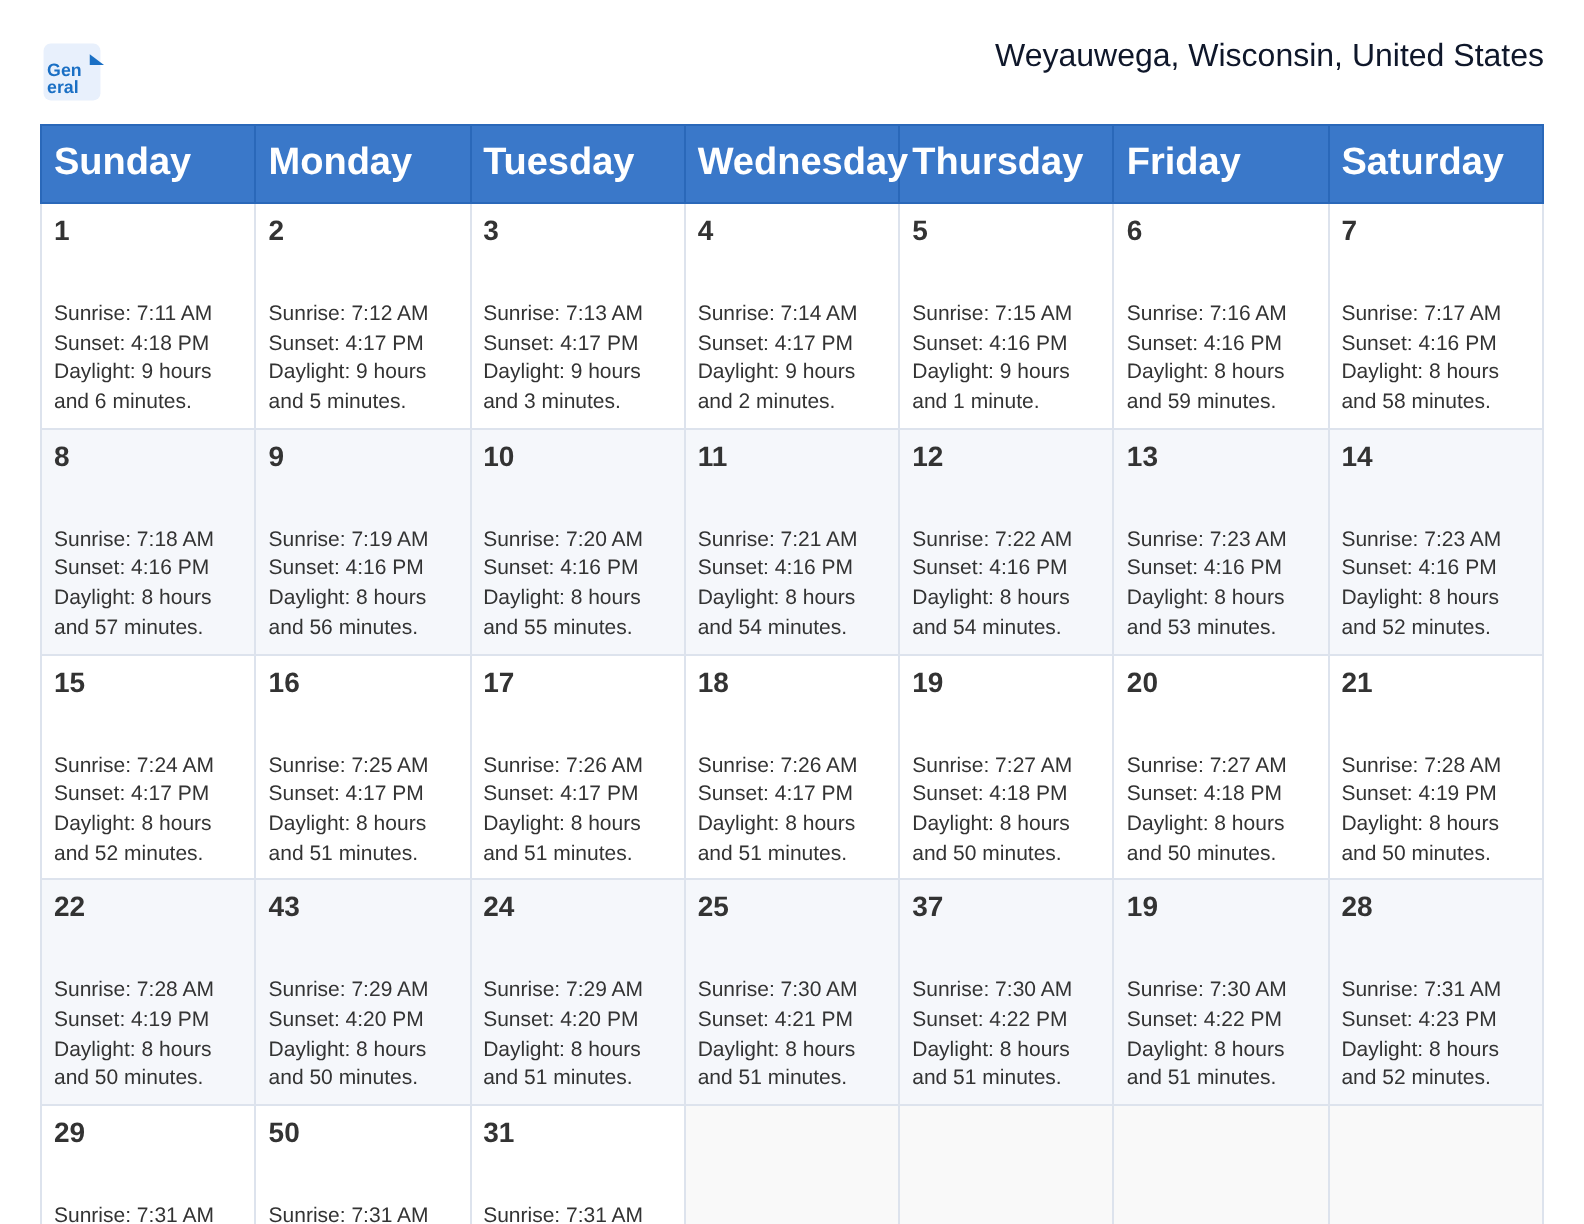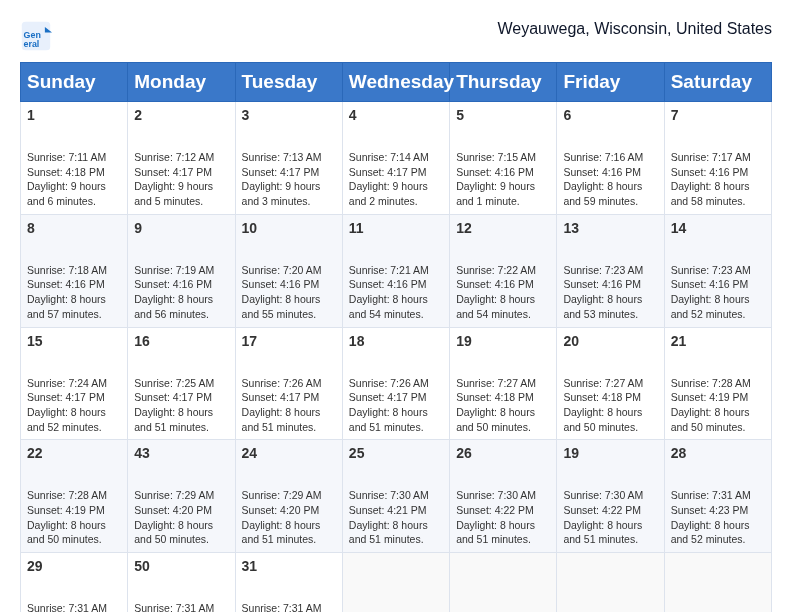--- a/index.html
+++ b/index.html
@@ -221,21 +221,21 @@
         </td>
         <td>
           <span class="day-num">24</span>
           <div class="day-info">Sunrise: 7:29 AM<br>Sunset: 4:20 PM<br>Daylight: 8 hours and 51 minutes.</div>
         </td>
         <td>
           <span class="day-num">25</span>
           <div class="day-info">Sunrise: 7:30 AM<br>Sunset: 4:21 PM<br>Daylight: 8 hours and 51 minutes.</div>
         </td>
         <td>
-          <span class="day-num">26</span>
+          <span class="day-num">37</span>
           <div class="day-info">Sunrise: 7:30 AM<br>Sunset: 4:22 PM<br>Daylight: 8 hours and 51 minutes.</div>
         </td>
         <td>
           <span class="day-num">19</span>
           <div class="day-info">Sunrise: 7:30 AM<br>Sunset: 4:22 PM<br>Daylight: 8 hours and 51 minutes.</div>
         </td>
         <td>
           <span class="day-num">28</span>
           <div class="day-info">Sunrise: 7:31 AM<br>Sunset: 4:23 PM<br>Daylight: 8 hours and 52 minutes.</div>
         </td>

